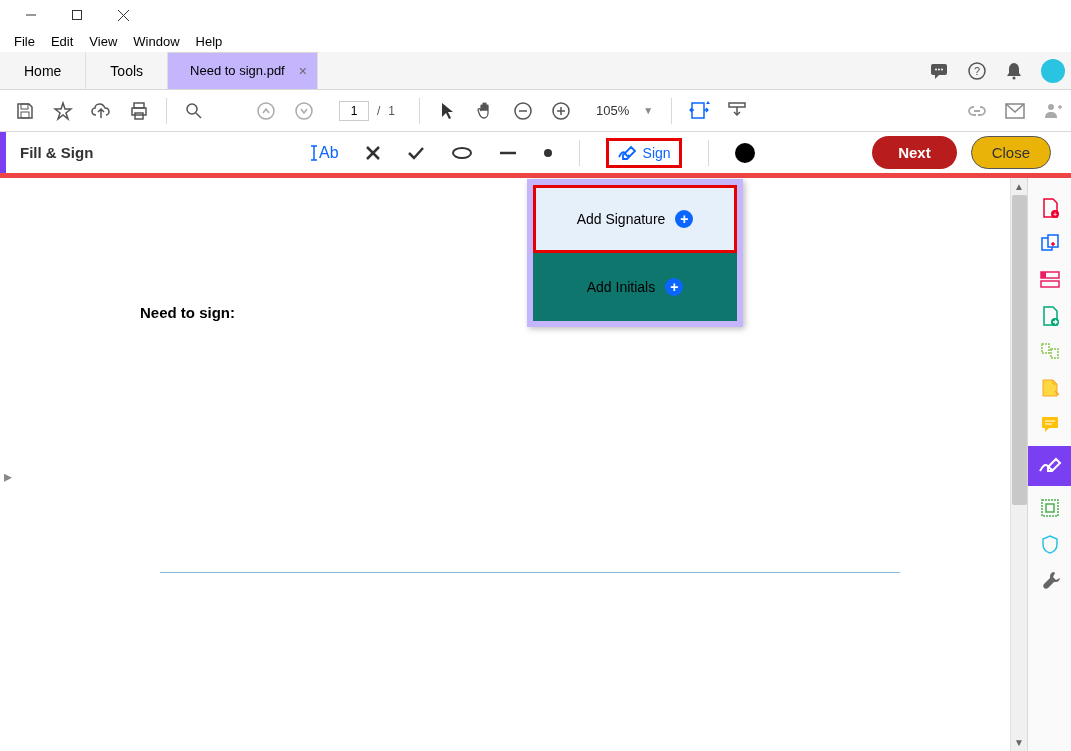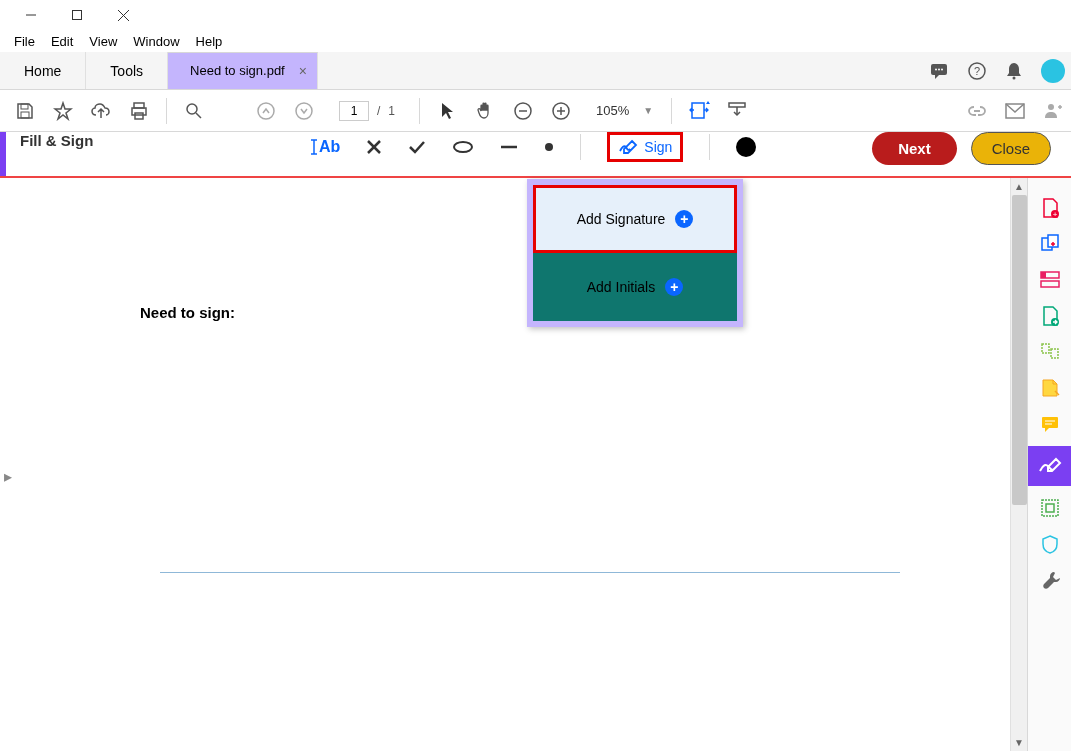--- a/index.html
+++ b/index.html
@@ -25,21 +25,21 @@
 
 
 .toolbar { height: 42px; border-bottom: 1px solid #d8d8d8; display: flex; align-items: center; padding: 0 8px; gap: 4px; position: relative; }
 .tool-btn { width: 34px; height: 34px; display: flex; align-items: center; justify-content: center; cursor: pointer; color: #555; }
 .divider { width: 1px; height: 26px; background: #d8d8d8; margin: 0 6px; }
 .page-input { width: 30px; height: 20px; border: 1px solid #ccc; text-align: center; font-size: 12px; }
 .page-total { font-size: 12px; color: #555; }
 .toolbar-right { position: absolute; right: 8px; display: flex; align-items: center; gap: 18px; }
 
 
-.fillsign-row { height: 46px; border-bottom: 2px solid #ef4444; display: flex; position: relative; }
+.fillsign-row { height: 46px; border-bottom: 5px solid #ef4444; display: flex; align-items: center; position: relative; }
 .purple-bar { width: 6px; height: 100%; background: #7b3ff2; }
 .fillsign-title { font-size: 15px; color: #333; font-weight: 600; padding-left: 14px; }
 .fillsign-tools { position: absolute; left: 310px; display: flex; align-items: center; gap: 26px; }
 .fs-tool { cursor: pointer; display: flex; align-items: center; justify-content: center; }
 .sign-btn { display: flex; align-items: center; gap: 6px; color: #0a66ff; font-size: 14px; padding: 4px 8px; border: 3px solid #e60000; cursor: pointer; }
 .color-dot { width: 20px; height: 20px; border-radius: 50%; background: #000; cursor: pointer; }
 .fillsign-right { position: absolute; right: 20px; display: flex; align-items: center; gap: 14px; }
 .next-btn { background: #b91c1c; color: #fff; border: none; border-radius: 20px; padding: 8px 26px; font-size: 15px; font-weight: 600; cursor: pointer; }
 .close-btn { background: #eab308; color: #333; border: 1.5px solid #555; border-radius: 20px; padding: 7px 20px; font-size: 15px; cursor: pointer; }
 
@@ -245,21 +245,21 @@
           <line x1="17" y1="4" x2="17" y2="8" stroke="#aaa" stroke-width="1.5"></line>
         </svg>
       </span>
   </div>
 </div>
 
 <div class="fillsign-row">
   <div class="purple-bar"></div>
   <span class="fillsign-title">Fill &amp; Sign</span>
   <div class="fillsign-tools">
-    <span class="fs-tool" style="color:#0a66ff;font-weight:bold;font-size:16px">
+    <span class="fs-tool" style="color:#0a66ff;font-weight:normal;font-size:16px">
       <svg width="8" height="18" viewBox="0 0 8 18" style="margin-right:1px">
           <line x1="4" y1="2" x2="4" y2="16" stroke="#0a66ff" stroke-width="1.5"></line>
           <path d="M1 2 L7 2 M1 16 L7 16" stroke="#0a66ff" stroke-width="1.5"></path>
         </svg>
       <span>Ab</span>
     </span>
     <span class="fs-tool">
         <svg width="16" height="16" viewBox="0 0 16 16">
           <line x1="2" y1="2" x2="14" y2="14" stroke="#333" stroke-width="2.5"></line>
           <line x1="14" y1="2" x2="2" y2="14" stroke="#333" stroke-width="2.5"></line>

